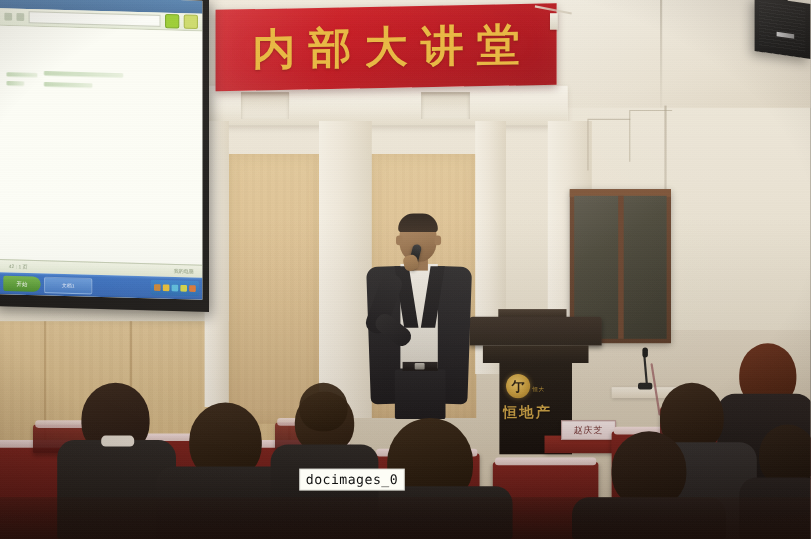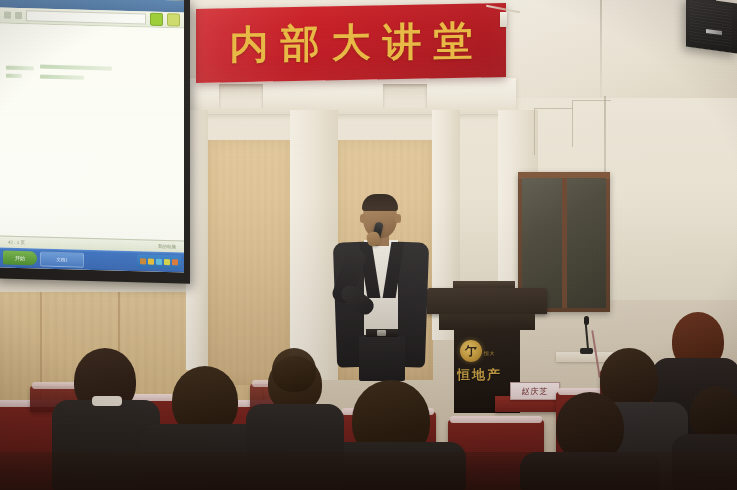--- a/index.html
+++ b/index.html
@@ -600,14 +600,15 @@
   <div class="person">
     <div class="p-h" style="left:690px;top:386px;width:52px;height:56px;background:linear-gradient(165deg,#2e2218,#160f08)"></div>
     <div class="p-b" style="left:672px;top:434px;width:76px;height:56px;background:linear-gradient(180deg,#252120,#121010)"></div>
   </div>
 
   <div class="floor-dark"></div>
 
   <div id="grade"></div>
   <div id="grain"></div>
 
+  <div id="watermark">docimages_0</div>
 
 </div>
 
 </body></html>

